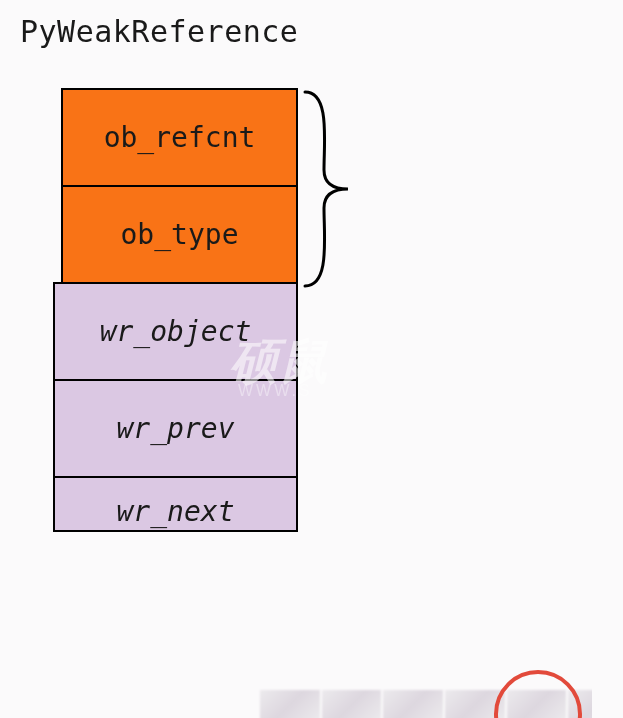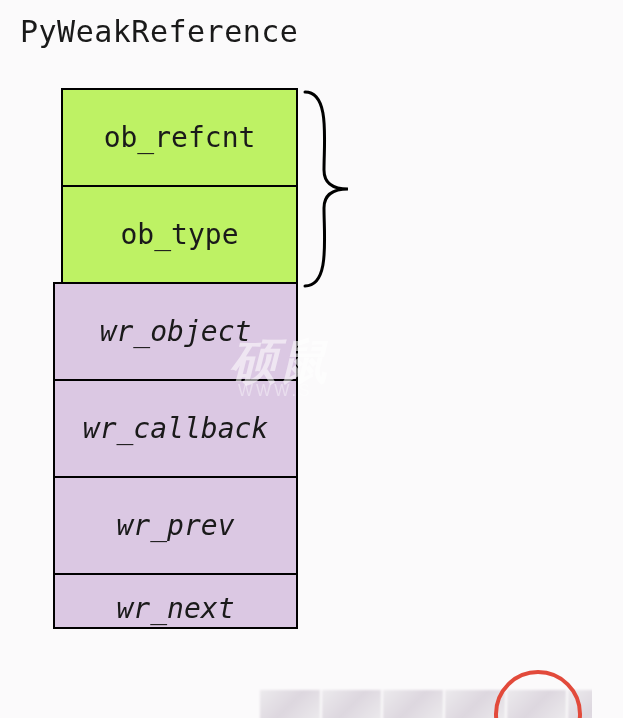--- a/index.html
+++ b/index.html
@@ -31,21 +31,21 @@
   .cell {
     height: 95px;
     border: 2px solid #000;
     border-bottom: none;
     display: flex;
     align-items: center;
     justify-content: center;
     font-size: 28px;
     color: #1a1a1a;
   }
-  .cell-dark { background: #bef264; margin-left: 8px; }
+  .cell-dark { background: #f97316; margin-left: 8px; }
   .cell-light { background: #dbc8e3; font-style: italic; }
   .cell:last-child {
     border-bottom: 2px solid #000;
     height: 50px;
     align-items: flex-end;
     padding-bottom: 2px;
   }
   .brace {
     position: absolute;
     left: 300px;
@@ -126,23 +126,20 @@
     <div class="cell cell-dark">
       <span>ob_refcnt</span>
     </div>
     <div class="cell cell-dark">
       <span>ob_type</span>
     </div>
     <div class="cell cell-light">
       <span>wr_object</span>
     </div>
     <div class="cell cell-light">
-      <span>wr_callback</span>
-    </div>
-    <div class="cell cell-light">
       <span>wr_prev</span>
     </div>
     <div class="cell cell-light">
       <span>wr_next</span>
     </div>
   </div>
 
   <svg class="brace" viewBox="0 0 60 198">
     <path d="M 5 2
              C 30 2, 24 50, 24 80

